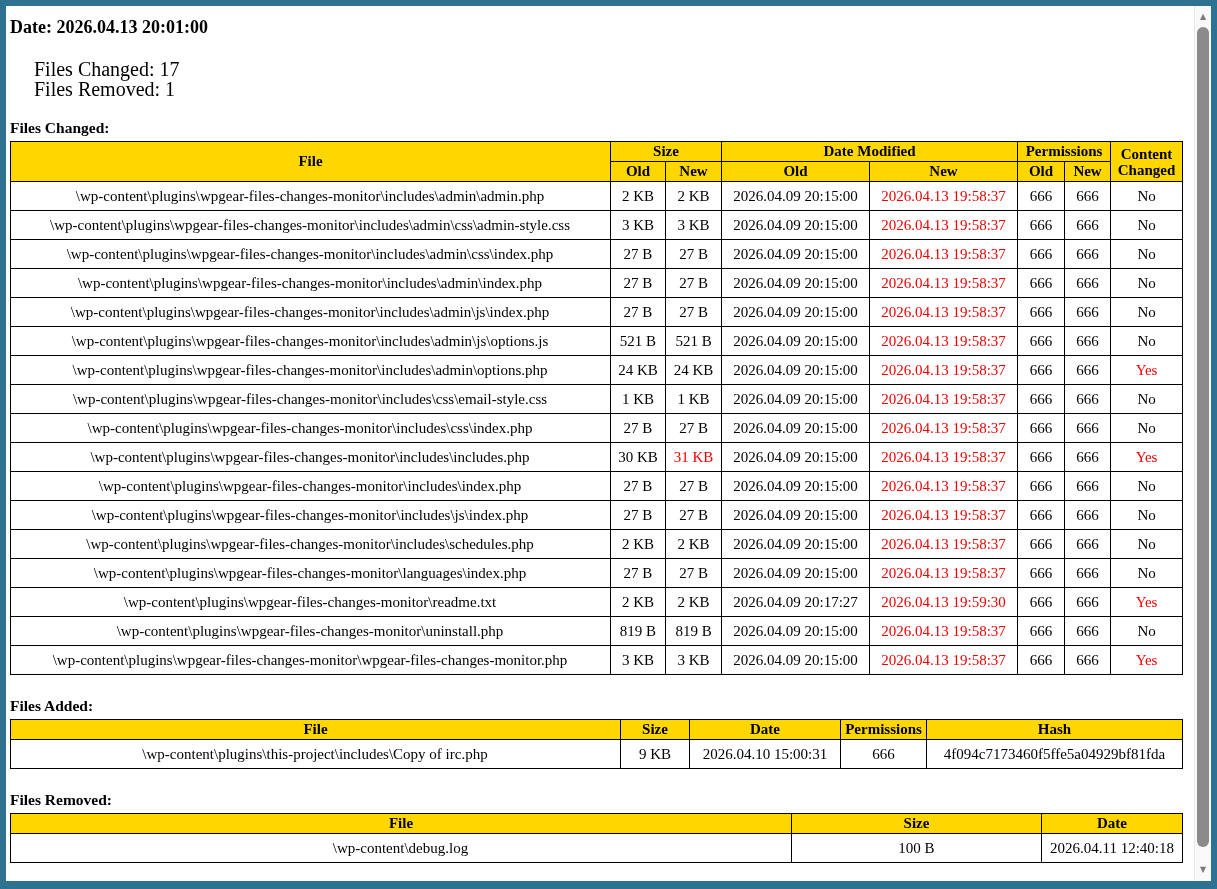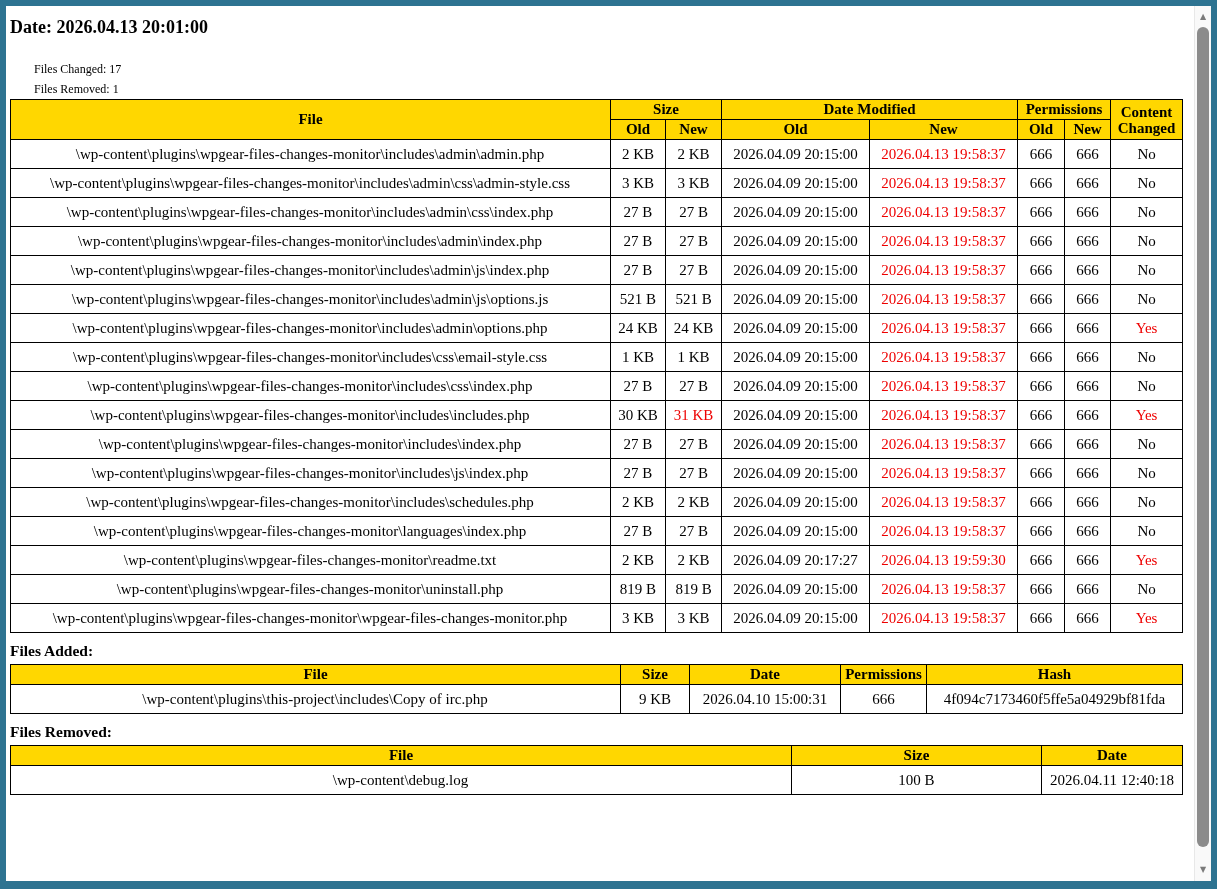--- a/index.html
+++ b/index.html
@@ -26,26 +26,26 @@
     padding: 11px 6px 0 4px;
     overflow: hidden;
   }
   
   .date-title {
     font-size: 18px;
     font-weight: bold;
     color: #000;
     margin-bottom: 21px;
   }
-  .summary { margin-left: 24px; font-size: 12px; line-height: 20px; color: #000; }
+  .summary { margin-left: 24px; font-size: 20px; line-height: 20px; color: #000; }
   .section-heading {
     font-size: 15.5px;
     font-weight: bold;
     color: #000;
-    margin-top: 9px;
+    margin-top: 22px;
     margin-bottom: 4px;
   }
   .section-heading.first { margin-top: 20px; }
   
   table {
     border-collapse: collapse;
     table-layout: fixed;
     width: 1172px;
     font-size: 15px;
     color: #000;
@@ -101,20 +101,21 @@
   <div class="page">
     <div class="content">
 
       <div class="date-title">Date: 2026.04.13 20:01:00</div>
 
       <div class="summary">
         <div>Files Changed: 17</div>
         <div>Files Removed: 1</div>
       </div>
 
+      <div class="section-heading first">Files Changed:</div>
 
       <table>
         <colgroup>
           <col style="width:600px">
             <col style="width:55px">
             <col style="width:56px">
           <col style="width:148px">
             <col style="width:148px">
             <col style="width:47px">
           <col style="width:46px">

